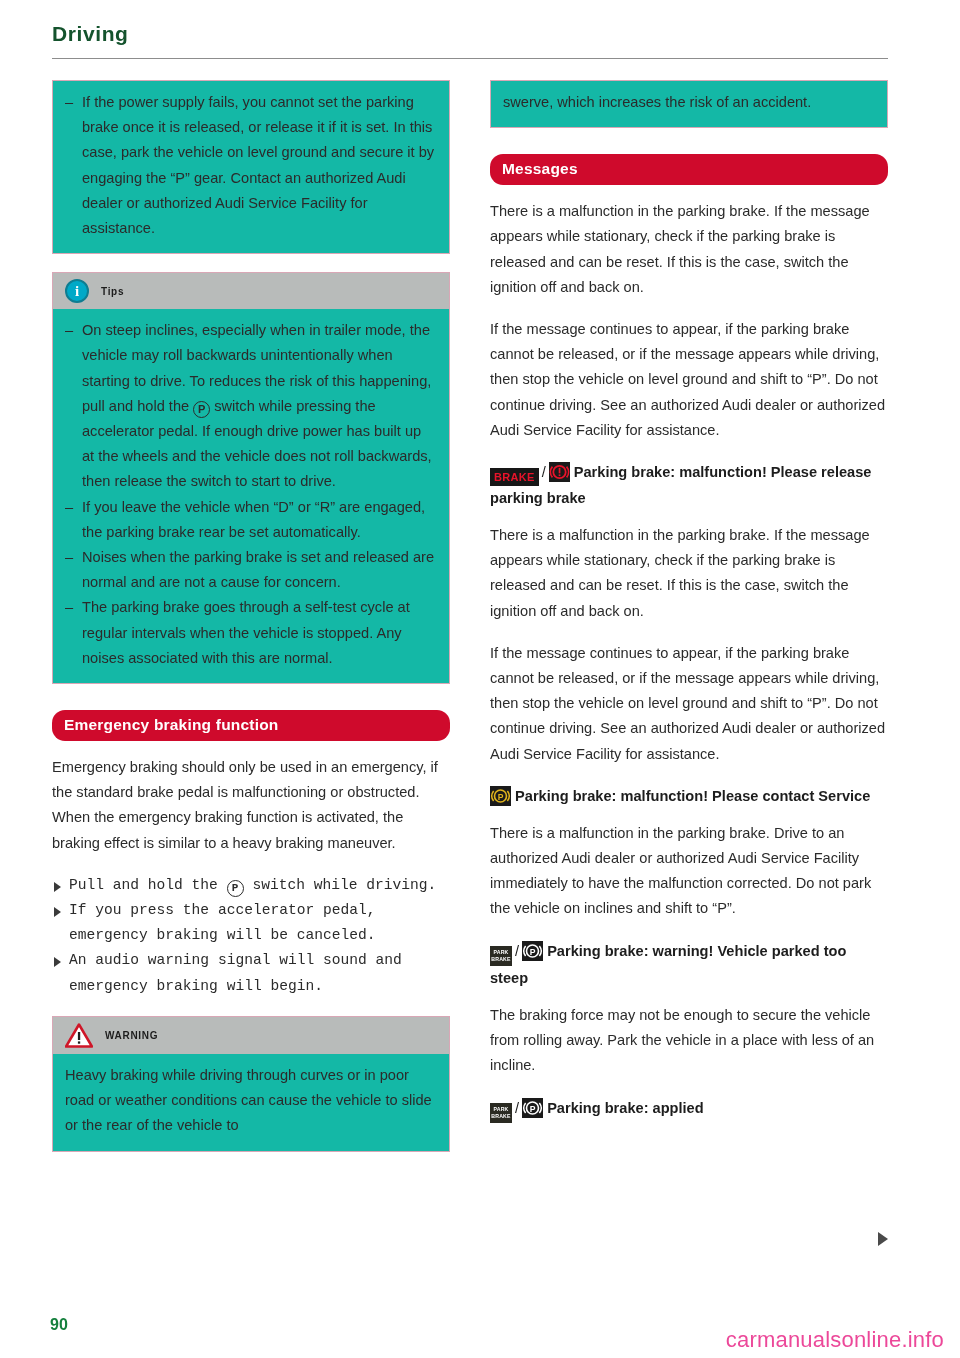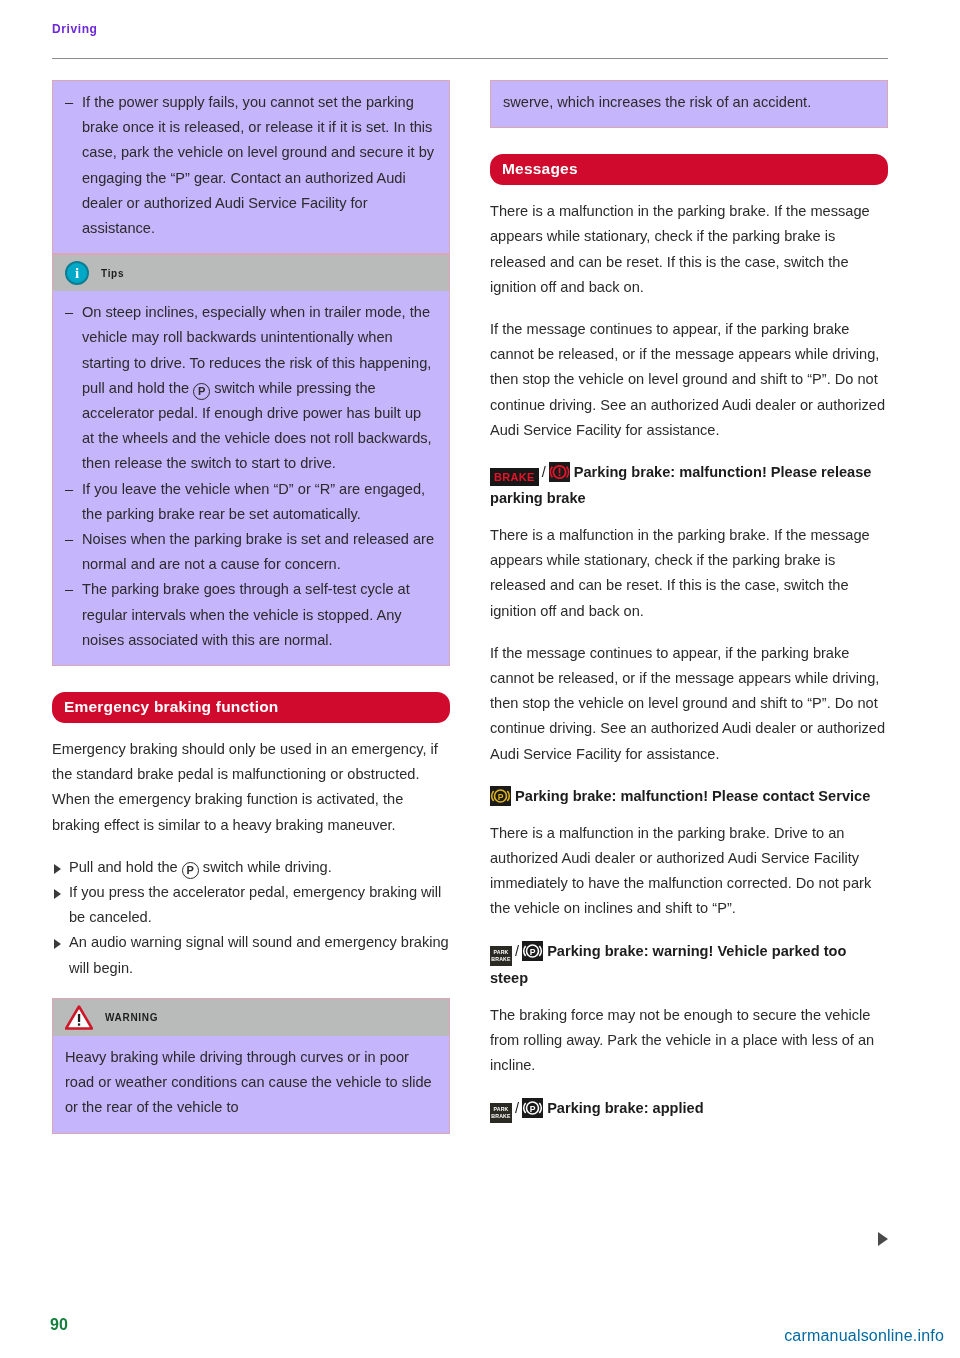--- a/index.html
+++ b/index.html
@@ -22,24 +22,24 @@
   }
 
   
   .page-header {
     position: absolute;
     left: 52px;
     top: 22px;
     width: 836px;
   }
   .page-header .chapter {
-    font-size: 12px;
+    font-size: 21px;
     font-weight: bold;
     letter-spacing: 0.6px;
-    color: #6d28d9;
+    color: #14532d;
   }
   .header-rule {
     position: absolute;
     left: 52px;
     top: 58px;
     width: 836px;
     height: 1px;
     background: #8d8d8d;
   }
 
@@ -57,22 +57,23 @@
     font-size: 14.6px;
     line-height: 25.2px;
     margin: 0 0 17px 0;
     color: #2b2b2b;
   }
   p.body:last-child { margin-bottom: 0; }
 
   
   .callout {
     border: 1px solid #d9a7b6;
-    background: #c4b5fd;
+    background: #14b8a6;
     box-sizing: border-box;
+    margin-bottom: 18px;
   }
   .callout.bare { border-top: 1px solid #d9a7b6; }
   .callout-head {
     background: #b8bbba;
     display: flex;
     align-items: center;
     gap: 12px;
     padding: 6px 10px 6px 12px;
   }
   .callout-head .title {
@@ -111,20 +112,21 @@
     list-style: none;
     margin: 0 0 17px 0;
     padding: 0;
   }
   ul.arrow > li {
     position: relative;
     padding-left: 17px;
     font-size: 14.6px;
     line-height: 25.2px;
     color: #2b2b2b;
+    font-family: Liberation Mono, monospace;
   }
   ul.arrow > li::before {
     content: "";
     position: absolute;
     left: 2px;
     top: 9px;
     width: 0; height: 0;
     border-left: 7px solid #3a3a3a;
     border-top: 5px solid transparent;
     border-bottom: 5px solid transparent;
@@ -251,22 +253,22 @@
     left: 50px;
     top: 1316px;
     font-size: 16px;
     font-weight: bold;
     color: #15803d;
   }
   .watermark {
     position: absolute;
     right: 16px;
     top: 1327px;
-    font-size: 16px;
-    color: #0369a1;
+    font-size: 22px;
+    color: #ec4899;
     font-family: "Liberation Sans", sans-serif;
     letter-spacing: 0.2px;
   }
 </style>
 </head>
 <body>
 
 <div class="page">
 
   <div class="page-header">

